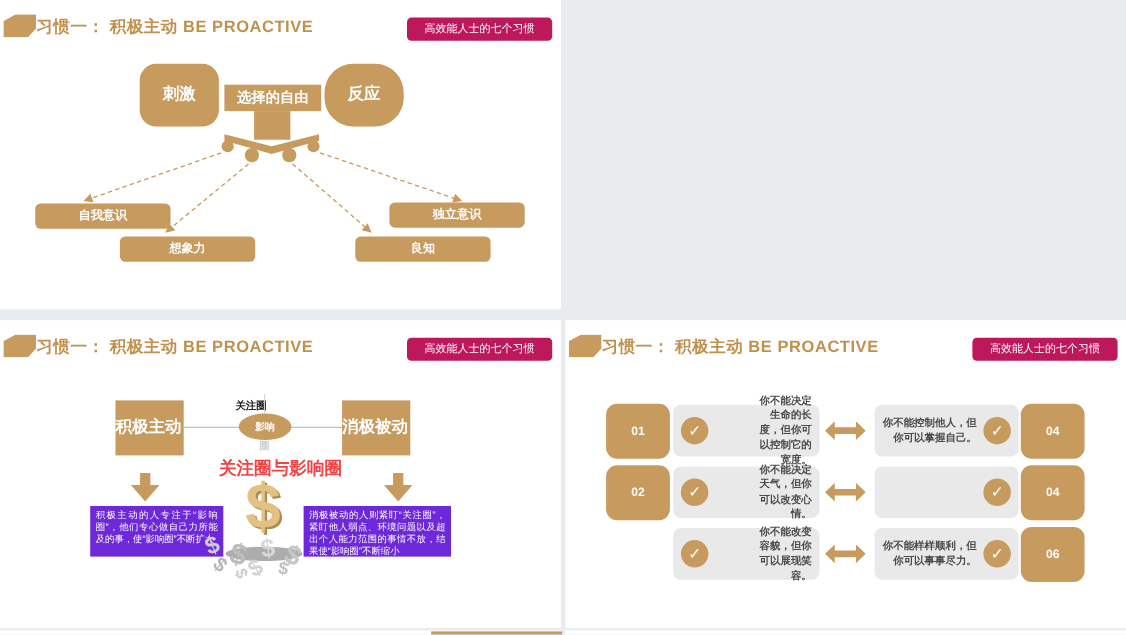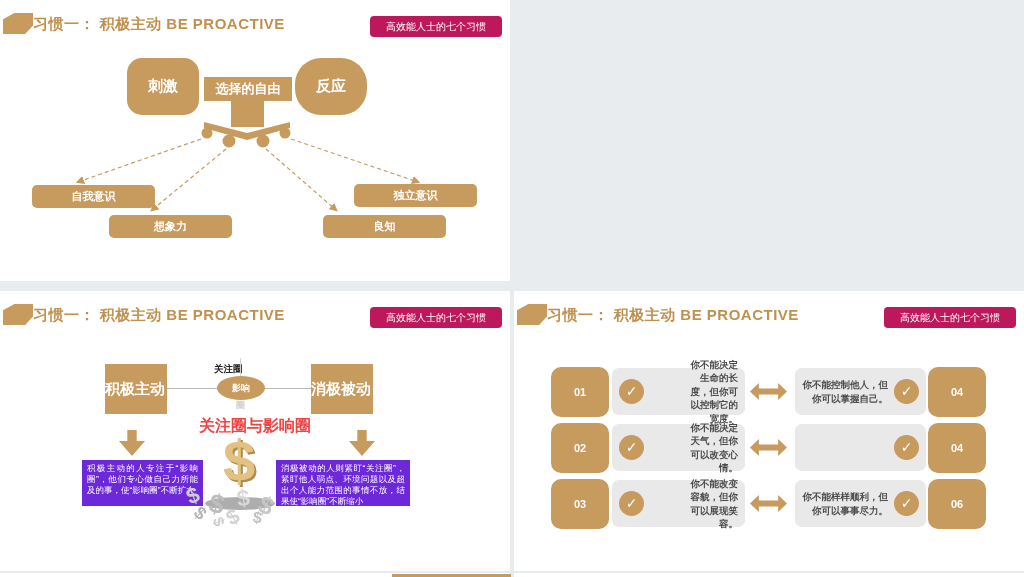--- a/index.html
+++ b/index.html
@@ -276,21 +276,20 @@
         </div>
     </div>
     <div class="s4-arrow"></div>
     <div class="s4-gray s4-gray-r">
       <span class="s4-check s4-check-r">✓</span>
     </div>
     <div class="s4-num s4-num-r">04</div>
   </div>
 
   <div class="s4-row" id="s4-row2">
-    <div class="s4-num s4-num-l">03</div>
     <div class="s4-gray s4-gray-l">
       <span class="s4-check s4-check-l">✓</span>
       <div class="s4-txt s4-txt-l">
           <div>你不能改变容貌，但你可以展现笑容。</div>
         </div>
     </div>
     <div class="s4-arrow"></div>
     <div class="s4-gray s4-gray-r">
       <div class="s4-txt s4-txt-r">
           <div>你不能样样顺利，但你可以事事尽力。</div>

